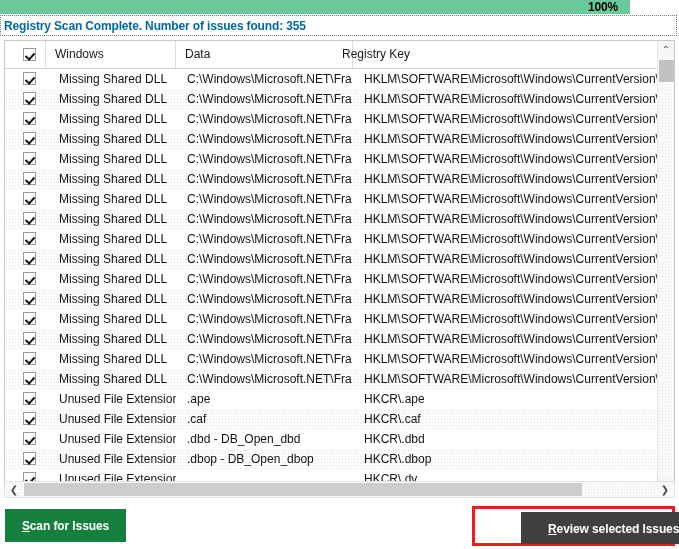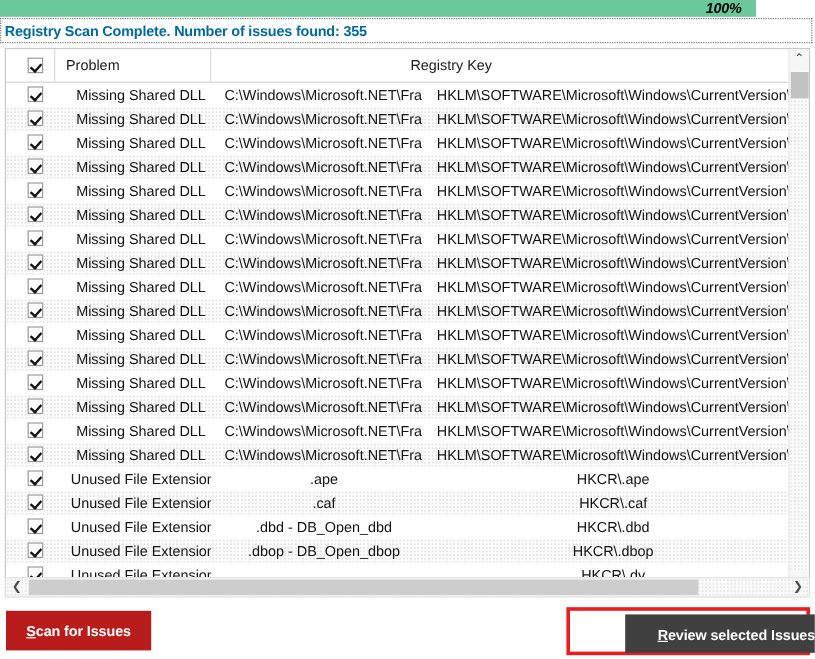--- a/index.html
+++ b/index.html
@@ -14,21 +14,21 @@
     font-size: 12px;
     color: #1a1a1a;
     overflow: hidden;
     position: relative;
   }
 
   
   #progress-row {
     position: absolute;
     left: 0; top: 0;
-    width: 620px; height: 14px; font-style: italic;
+    width: 620px; height: 14px;
   }
   #progress-track {
     position: absolute;
     left: 0; top: 0;
     width: 679px; height: 14px;
     background: #ffffff;
   }
   #progress-fill {
     position: absolute;
     left: 0; top: 0;
@@ -134,21 +134,20 @@
     left: 0; top: 28px;
     width: 653px;
     height: 425px;
     overflow: hidden;
   }
   .row {
     position: relative;
     height: 20px;
     width: 653px;
     background: #ffffff;
-    text-align: center;
   }
   .row.alt {
     background-image:
       radial-gradient(#e3e3e3 0.6px, transparent 0.7px);
     background-size: 3px 3px;
     background-color: #fdfdfd;
   }
   .row .cell {
     position: absolute;
     top: 0;
@@ -276,21 +275,22 @@
 <div id="status-strip">
   <div id="status-text">Registry Scan Complete. Number of issues found: 355</div>
 </div>
 
 <div id="grid-panel">
 
   <div id="grid-header">
     <div class="hdr-cell" id="hdr-check">
       <span id="hdr-checkbox" class="cb"></span>
     </div>
-    <div class="hdr-cell" id="hdr-prob">Problem</div>
+    <div class="hdr-cell" id="hdr-prob">Windows</div>
+    <div class="hdr-cell" id="hdr-data">Data</div>
     <div class="hdr-cell nosep" id="hdr-reg">Registry Key</div>
   </div>
 
   <div id="grid-body">
       <div class="row">
         <div class="cell c-check">
           <span class="cb row-cb"></span>
         </div>
         <div class="cell c-prob">Missing Shared DLL</div>
         <div class="cell c-data">C:\Windows\Microsoft.NET\Fra…</div>
@@ -471,21 +471,21 @@
     <div id="vs-down">⌄</div>
   </div>
 </div>
 
 <div id="hscroll">
   <div id="hs-left">❮</div>
   <div id="hs-thumb"></div>
   <div id="hs-right">❯</div>
 </div>
 
-<button class="btn" id="scan-btn" style="background: #b91c1c;">
+<button class="btn" id="scan-btn" style="background: #15803d;">
   <span class="acc">S</span><span>can for Issues</span>
 </button>
 
 <div id="review-wrap" style="border-color: rgb(238, 28, 28);">
   <button class="btn" id="review-btn" style="background: #404040; margin-left: 43px;">
     <span class="acc">R</span><span>eview selected Issues...</span>
   </button>
 </div>
 
 </body></html>

